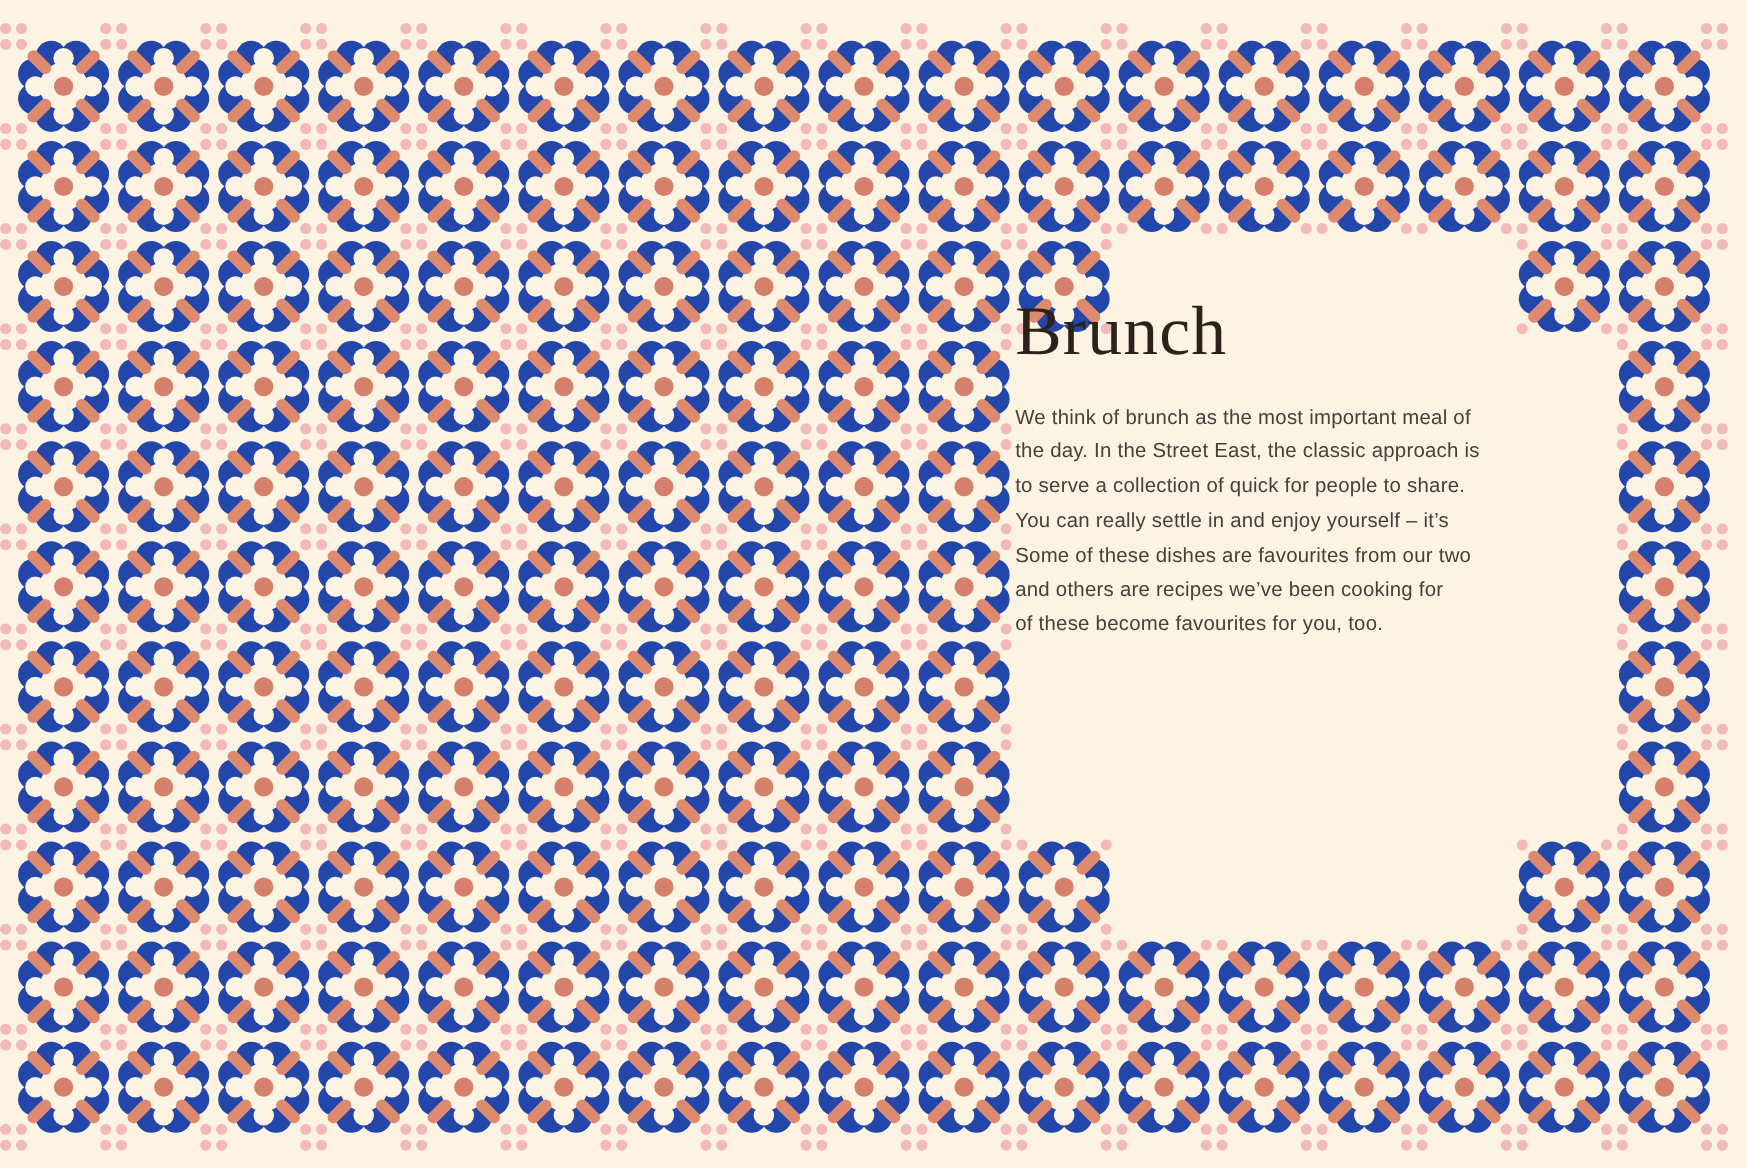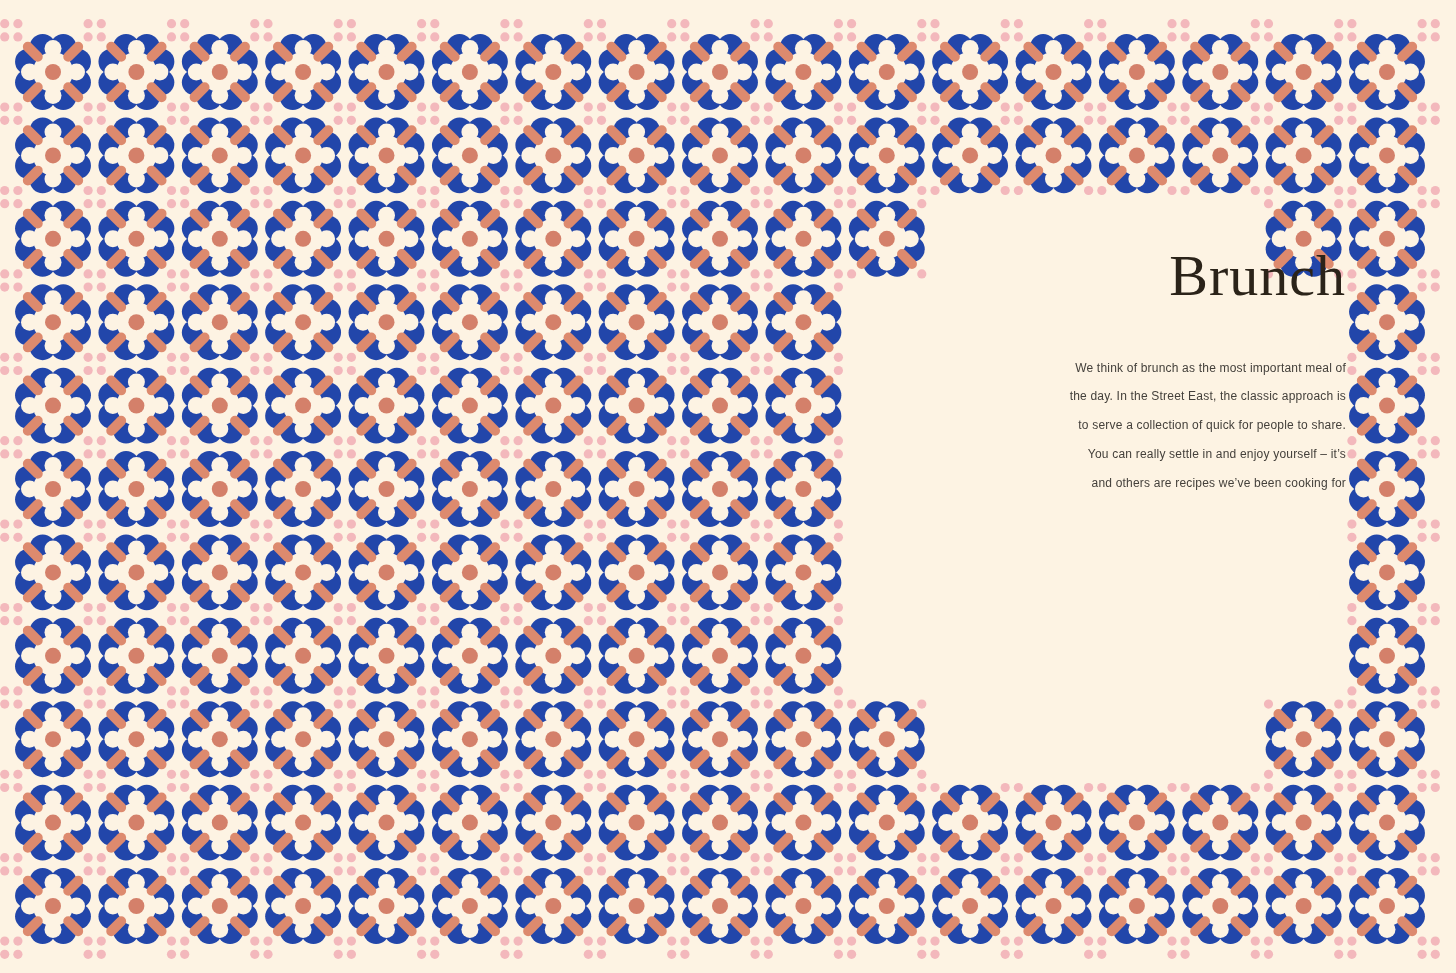--- a/index.html
+++ b/index.html
@@ -3,24 +3,24 @@
 <meta charset="utf-8">
 <style>
   :root{
     --bg:#fdf3e3; --blue:#2246aa; --dash:#dd8a6e; --fcenter:#d4806a;
     --pink:#f3b8bc; --tink:#2b2319; --bink:#44403b;
   }
   html,body{margin:0;padding:0;}
   body{background:var(--bg);font-family:"Liberation Sans",sans-serif;}
   .page{position:relative;width:1456px;height:973px;overflow:hidden;background:var(--bg);}
   .pattern{position:absolute;left:0;top:0;width:1456px;height:973px;display:block;}
-  .panel{position:absolute;left:846px;top:197px;width:500px;height:584px;text-align:right;}
+  .panel{position:absolute;left:846px;top:197px;width:500px;height:584px;text-align:left;}
   .title{margin:46px 0 0;font-family:"Liberation Serif",serif;font-weight:500;
          font-size:58px;line-height:1.15;letter-spacing:1px;color:var(--tink);}
-  .para{margin-top:44px;font-size:12px;line-height:28.8px;letter-spacing:0.2px;color:var(--bink);}
+  .para{margin-top:24px;font-size:17px;line-height:28.8px;letter-spacing:0.2px;color:var(--bink);}
   .line{white-space:nowrap;}
 </style>
 </head>
 <body>
 
 <div class="page">
   <svg class="pattern" id="pattern-svg" xmlns="http://www.w3.org/2000/svg" viewBox="0 0 1456 973">
       <defs>
         <g id="fl">
           <circle cx="24.94" cy="10.33" r="13" fill="#2246aa"></circle>
@@ -906,16 +906,18 @@
       <circle cx="1435.3" cy="954.3" r="4.6" fill="#f3b8bc"></circle>
     </svg>
 
   <div class="panel">
     <h1 class="title">Brunch</h1>
     <div class="para">
       <div class="line">We think of brunch as the most important meal of</div>
       <div class="line">the day. In the Street East, the classic approach is</div>
       <div class="line">to serve a collection of quick for people to share.</div>
       <div class="line">You can really settle in and enjoy yourself – it’s</div>
+      <div class="line">Some of these dishes are favourites from our two</div>
       <div class="line">and others are recipes we’ve been cooking for</div>
+      <div class="line">of these become favourites for you, too.</div>
     </div>
   </div>
 </div>
 
 </body></html>

